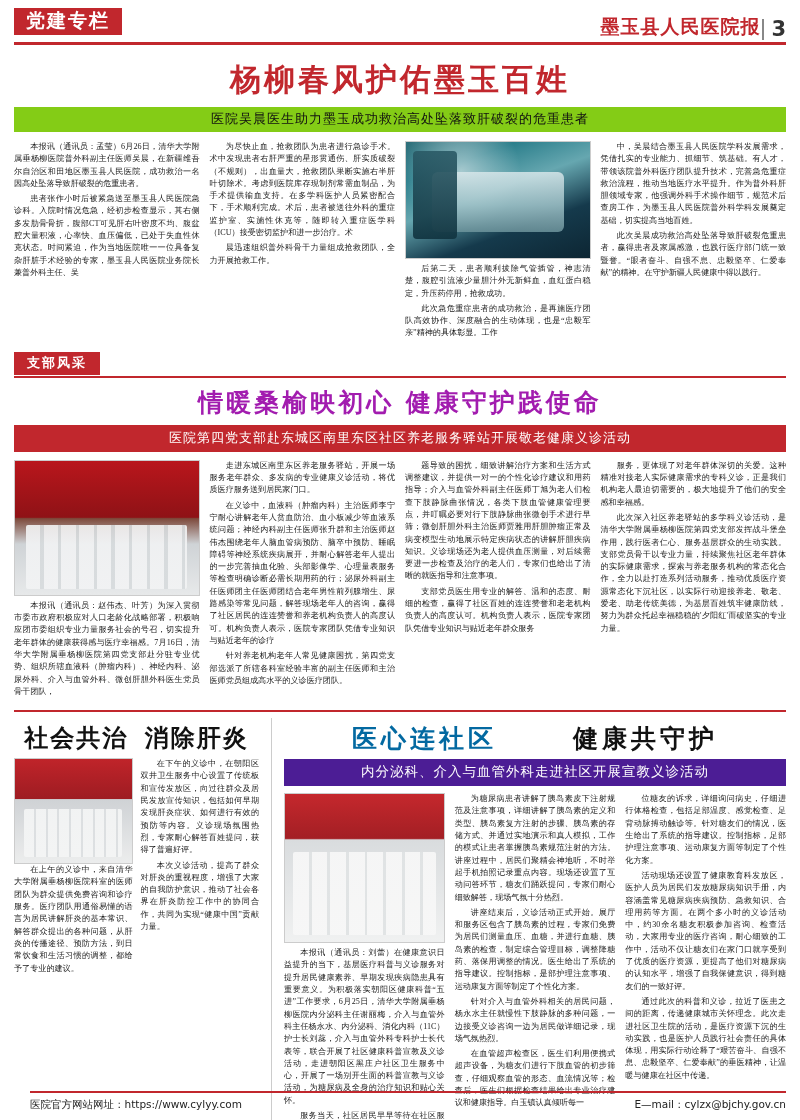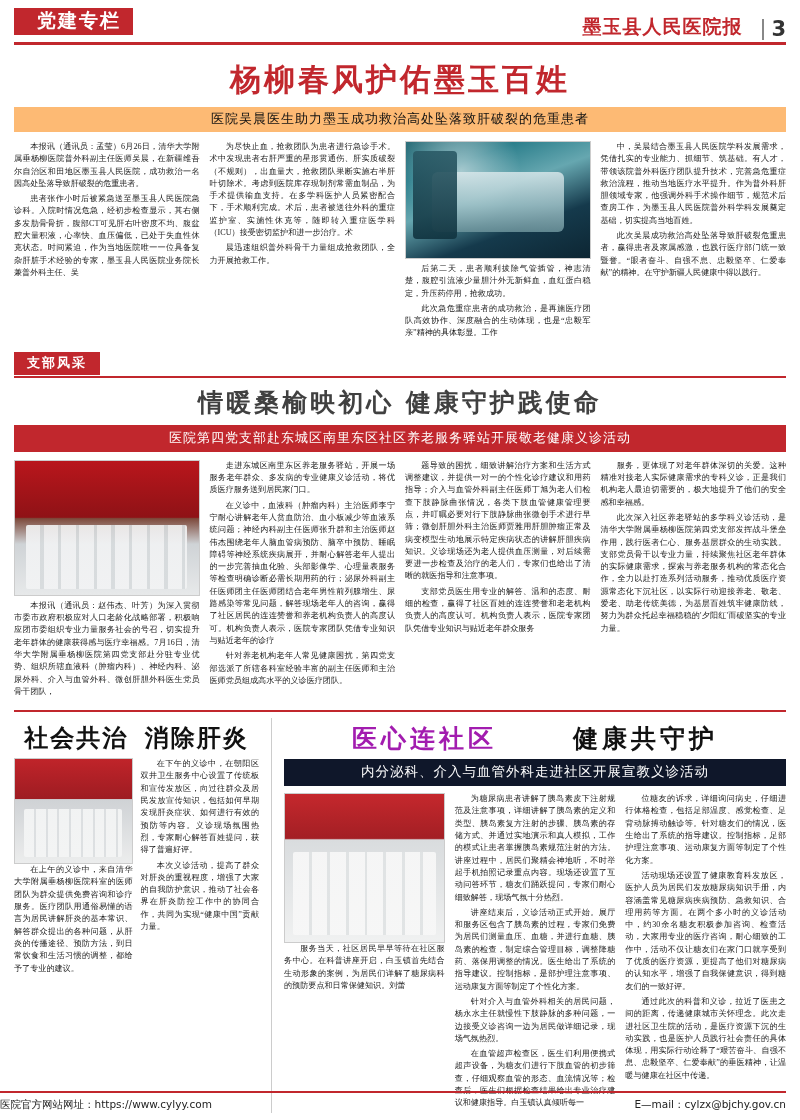--- a/index.html
+++ b/index.html
@@ -27,26 +27,26 @@
   .masthead-left{
     position:absolute;left:0;top:0;
     display:flex;align-items:center;
   }
   .col-badge{
     background:#c1272d;color:#fff;
     font-family:"DejaVu Sans", sans-serif;
     font-weight:bold;
     font-size:19px;
     letter-spacing:2px;
-    padding:3px 12px 4px 23px;
+    padding:3px 12px 4px 12px;
     line-height:1.05;
   }
   .masthead-right{
     position:absolute;right:0;bottom:2px;
-    display:flex;align-items:flex-end;gap:20px;
+    display:flex;align-items:flex-end;gap:2px;
   }
   .paper-name{
     color:#c1272d;
     font-family:"DejaVu Serif", serif;
     font-weight:bold;
     font-size:19px;
     letter-spacing:1px;
   }
   .page-num{
     color:#333;
@@ -66,21 +66,21 @@
     font-weight:bold;
     font-size:31px;
     letter-spacing:3px;
     margin:14px 0 6px 0;
   }
   .h1-sub{
     text-align:center;
     font-size:13px;
     color:#111;
     letter-spacing:1px;
-    background:#fdba74;
+    background:#84cc16;
     padding:3px 0 4px 0;
     margin-bottom:9px;
     font-family:"DejaVu Sans", sans-serif;
   }
 
   
   .cols{display:flex;gap:10px;}
   .col{flex:1;}
   p.body{
     font-size:8.1px;
@@ -166,21 +166,21 @@
     margin-top:-10px;
     height:11px;
   }
 
   .h2-main{
     text-align:center;
     font-family:"DejaVu Serif", serif;
     font-weight:bold;
     font-size:25px;
     letter-spacing:3px;
-    color:#404040;
+    color:#a21caf;
     margin:8px 0 6px 0;
   }
   .h2-sub{
     text-align:center;
     font-size:13px;
     color:#fff;
     background:#c1272d;
     letter-spacing:1px;
     padding:4px 0 5px 0;
     margin-bottom:8px;
@@ -190,40 +190,40 @@
   .h3-main{
     text-align:center;
     font-family:Liberation Mono, monospace;
     font-weight:bold;
     font-size:25px;
     letter-spacing:4px;
     color:#111;
     margin:4px 0 4px 0;
   }
   .h3-red{
-    color:#a21caf;
+    color:#0369a1;
     text-align:center;
   }
   .h3-sub{
     text-align:center;
     font-size:13.5px;
     color:#fff;
-    background:#0f172a;
+    background:#4c1d95;
     padding:4px 0 5px 0;
     letter-spacing:1px;
     margin-bottom:7px;
     font-family:"DejaVu Sans", sans-serif;
   }
 
   .divider-red{border-top:2px solid #c1272d;margin:9px 0 0 0;}
 
   
   .footer{
     position:absolute;
-    left:0;right:14px;bottom:8px;
+    left:30px;right:14px;bottom:8px;
     border-top:2px solid #c1272d;
     padding-top:5px;
     display:flex;justify-content:space-between;
     font-family:"DejaVu Sans", sans-serif;
     font-size:10.5px;
     color:#222;
   }
 </style>
 </head>
 <body>
@@ -315,20 +315,21 @@
       <div class="h3-main">
         <span class="h3-red">医心连社区</span>
         <span>&nbsp;&nbsp;</span>
         <span>健康共守护</span>
       </div>
       <div class="h3-sub">内分泌科、介入与血管外科走进社区开展宣教义诊活动</div>
 
       <div class="cols" style="gap:10px">
         <div class="col">
           <div class="photo ph-clinic"></div>
+          <p class="body" style="margin-top:4px">本报讯（通讯员：刘蕾）在健康意识日益提升的当下，基层医疗科普与义诊服务对提升居民健康素养、早期发现疾病隐患具有重要意义。为积极落实朝阳区健康科普“五进”工作要求，6月25日，清华大学附属垂杨柳医院内分泌科主任谢丽梅，介入与血管外科主任杨永水、内分泌科、消化内科（11C）护士长刘蕊，介入与血管外科专科护士长代表等，联合开展了社区健康科普宣教及义诊活动，走进朝阳区黑庄户社区卫生服务中心，开展了一场别开生面的科普宣教与义诊活动，为糖尿病及全身的治疗知识和贴心关怀。</p>
           <p class="body">服务当天，社区居民早早等待在社区服务中心。在科普讲座开启，白玉镇首先结合生动形象的案例，为居民们详解了糖尿病科的预防要点和日常保健知识。刘蕾</p>
         </div>
         <div class="col">
           <p class="body">为糖尿病患者讲解了胰岛素皮下注射规范及注意事项，详细讲解了胰岛素的定义和类型、胰岛素复方注射的步骤、胰岛素的存储方式、并通过实地演示和真人模拟，工作的模式让患者掌握胰岛素规范注射的方法。讲座过程中，居民们聚精会神地听，不时举起手机拍照记录重点内容。现场还设置了互动问答环节，糖友们踊跃提问，专家们耐心细致解答，现场气氛十分热烈。</p>
           <p class="body">讲座结束后，义诊活动正式开始。展厅和服务区包含了胰岛素的过程，专家们免费为居民们测量血压、血糖，并进行血糖、胰岛素的检查，制定综合管理目标，调整降糖药、落保用调整的情况。医生给出了系统的指导建议。控制指标，是部护理注意事项、运动康复方面等制定了个性化方案。</p>
           <p class="body">针对介入与血管外科相关的居民问题，杨永水主任就慢性下肢静脉的多种问题，一边接受义诊咨询一边为居民做详细记录，现场气氛热烈。</p>
           <p class="body">在血管超声检查区，医生们利用便携式超声设备，为糖友们进行下肢血管的初步筛查，仔细观察血管的形态、血流情况等；检查后，医生们根据检查结果给出专业治疗建议和健康指导。白玉镇认真倾听每一</p>
         </div>
         <div class="col">
           <p class="body">位糖友的诉求，详细询问病史，仔细进行体格检查，包括足部温度、感觉检查、足背动脉搏动触诊等。针对糖友们的情况，医生给出了系统的指导建议。控制指标，足部护理注意事项、运动康复方面等制定了个性化方案。</p>

